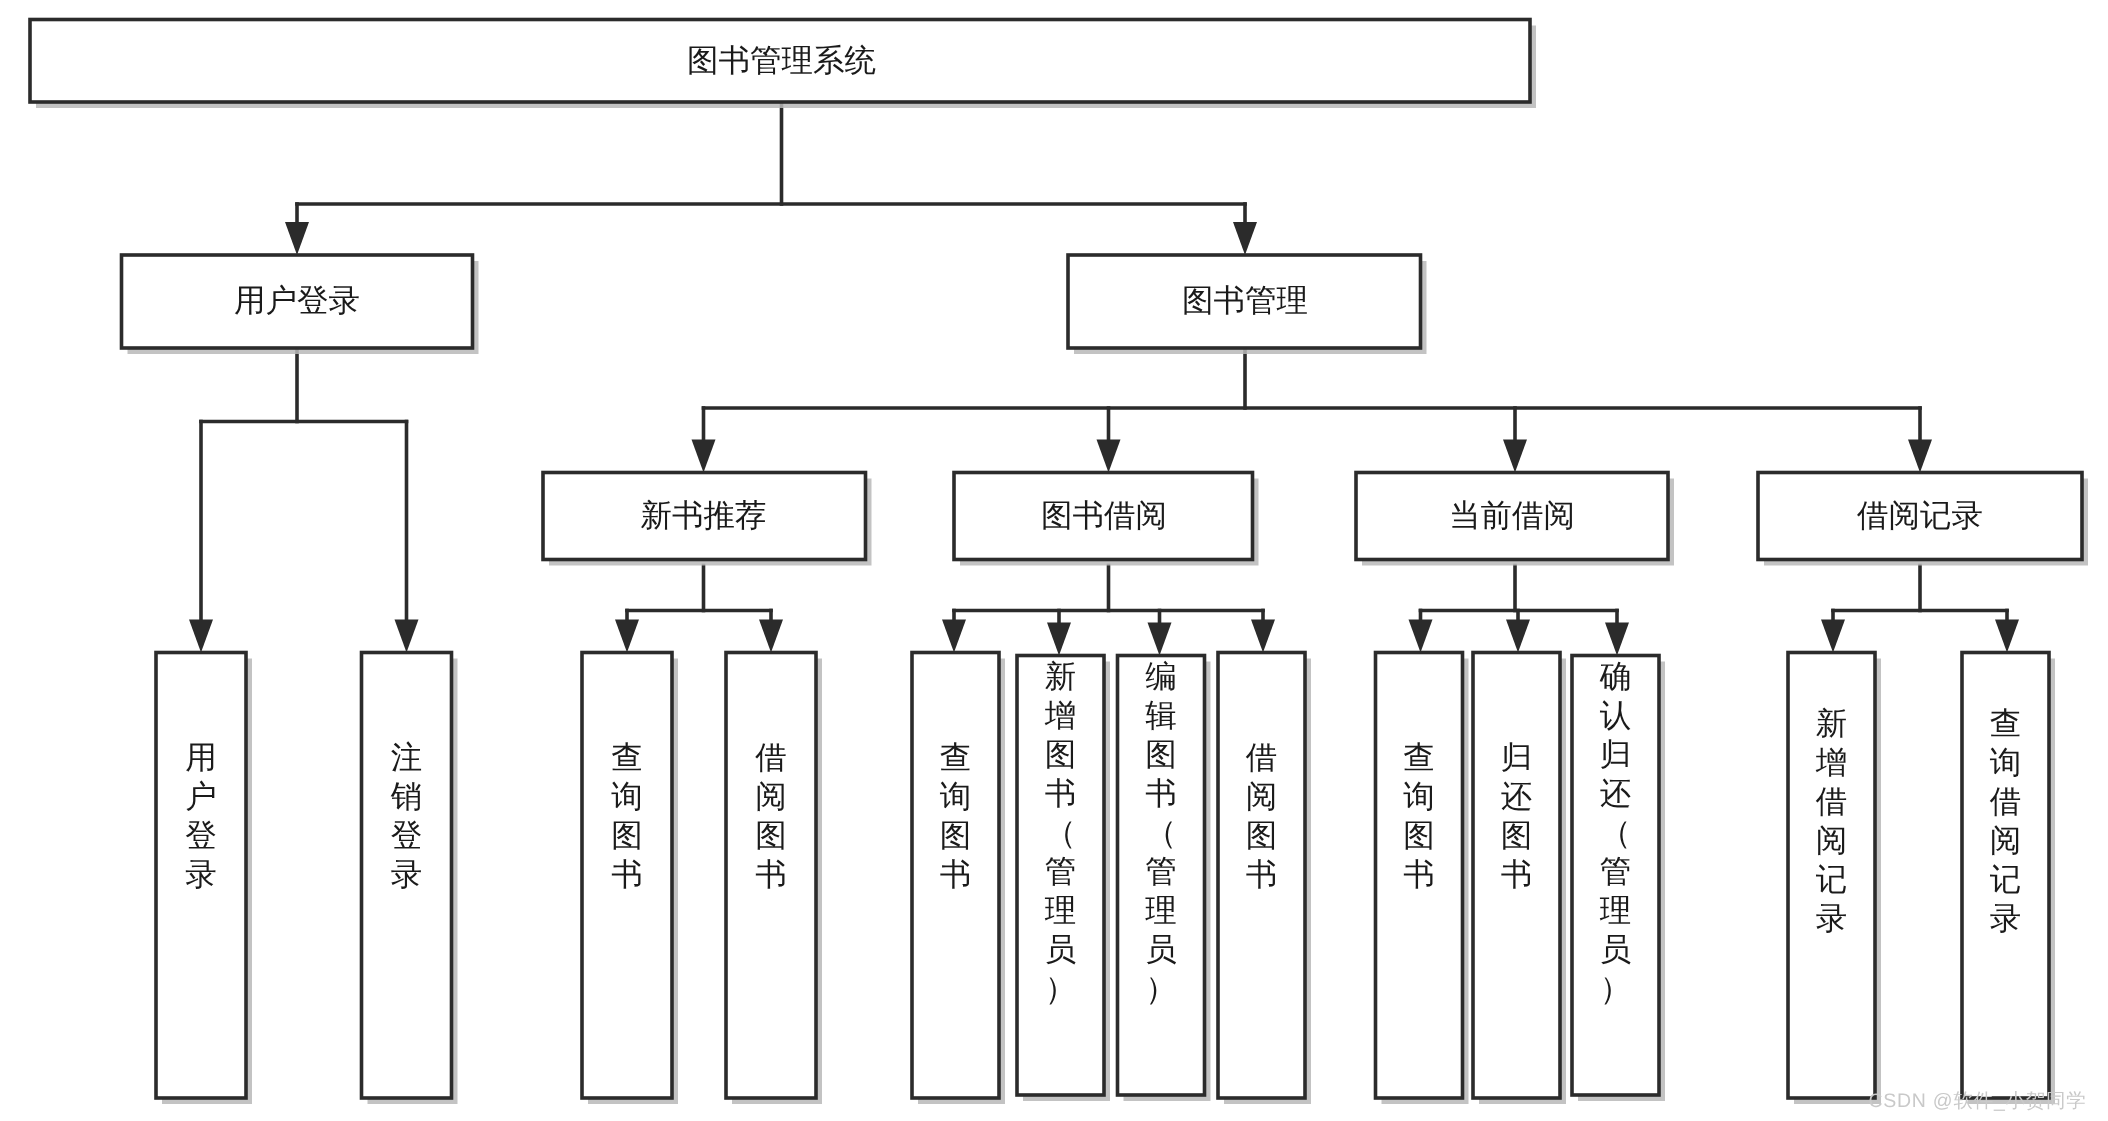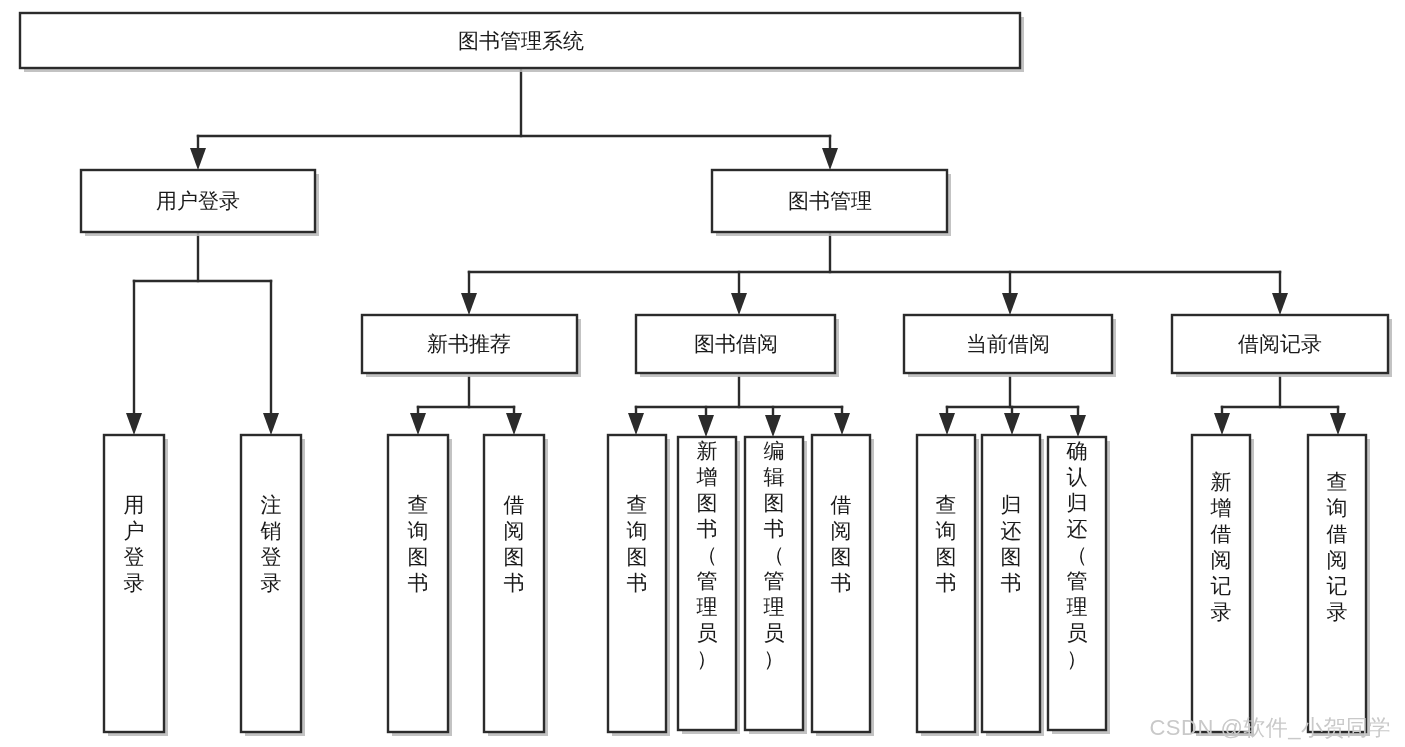--- a/index.html
+++ b/index.html
@@ -60,21 +60,21 @@
     font-family: "Liberation Sans", "DejaVu Sans", sans-serif;
     font-size: 21px;
     fill: #1a1a1a;
     text-anchor: middle;
   }
   .watermark-text {
     position: absolute;
     right: 14px;
     bottom: 4px;
     font-family: "Liberation Sans", "DejaVu Sans", sans-serif;
-    font-size: 22px;
+    font-size: 13px;
     color: #c9c9c9;
     white-space: nowrap;
     letter-spacing: 0.5px;
     pointer-events: none;
   }
 </style>
 </head>
 <body>
 
 <div id="diagram-root">

